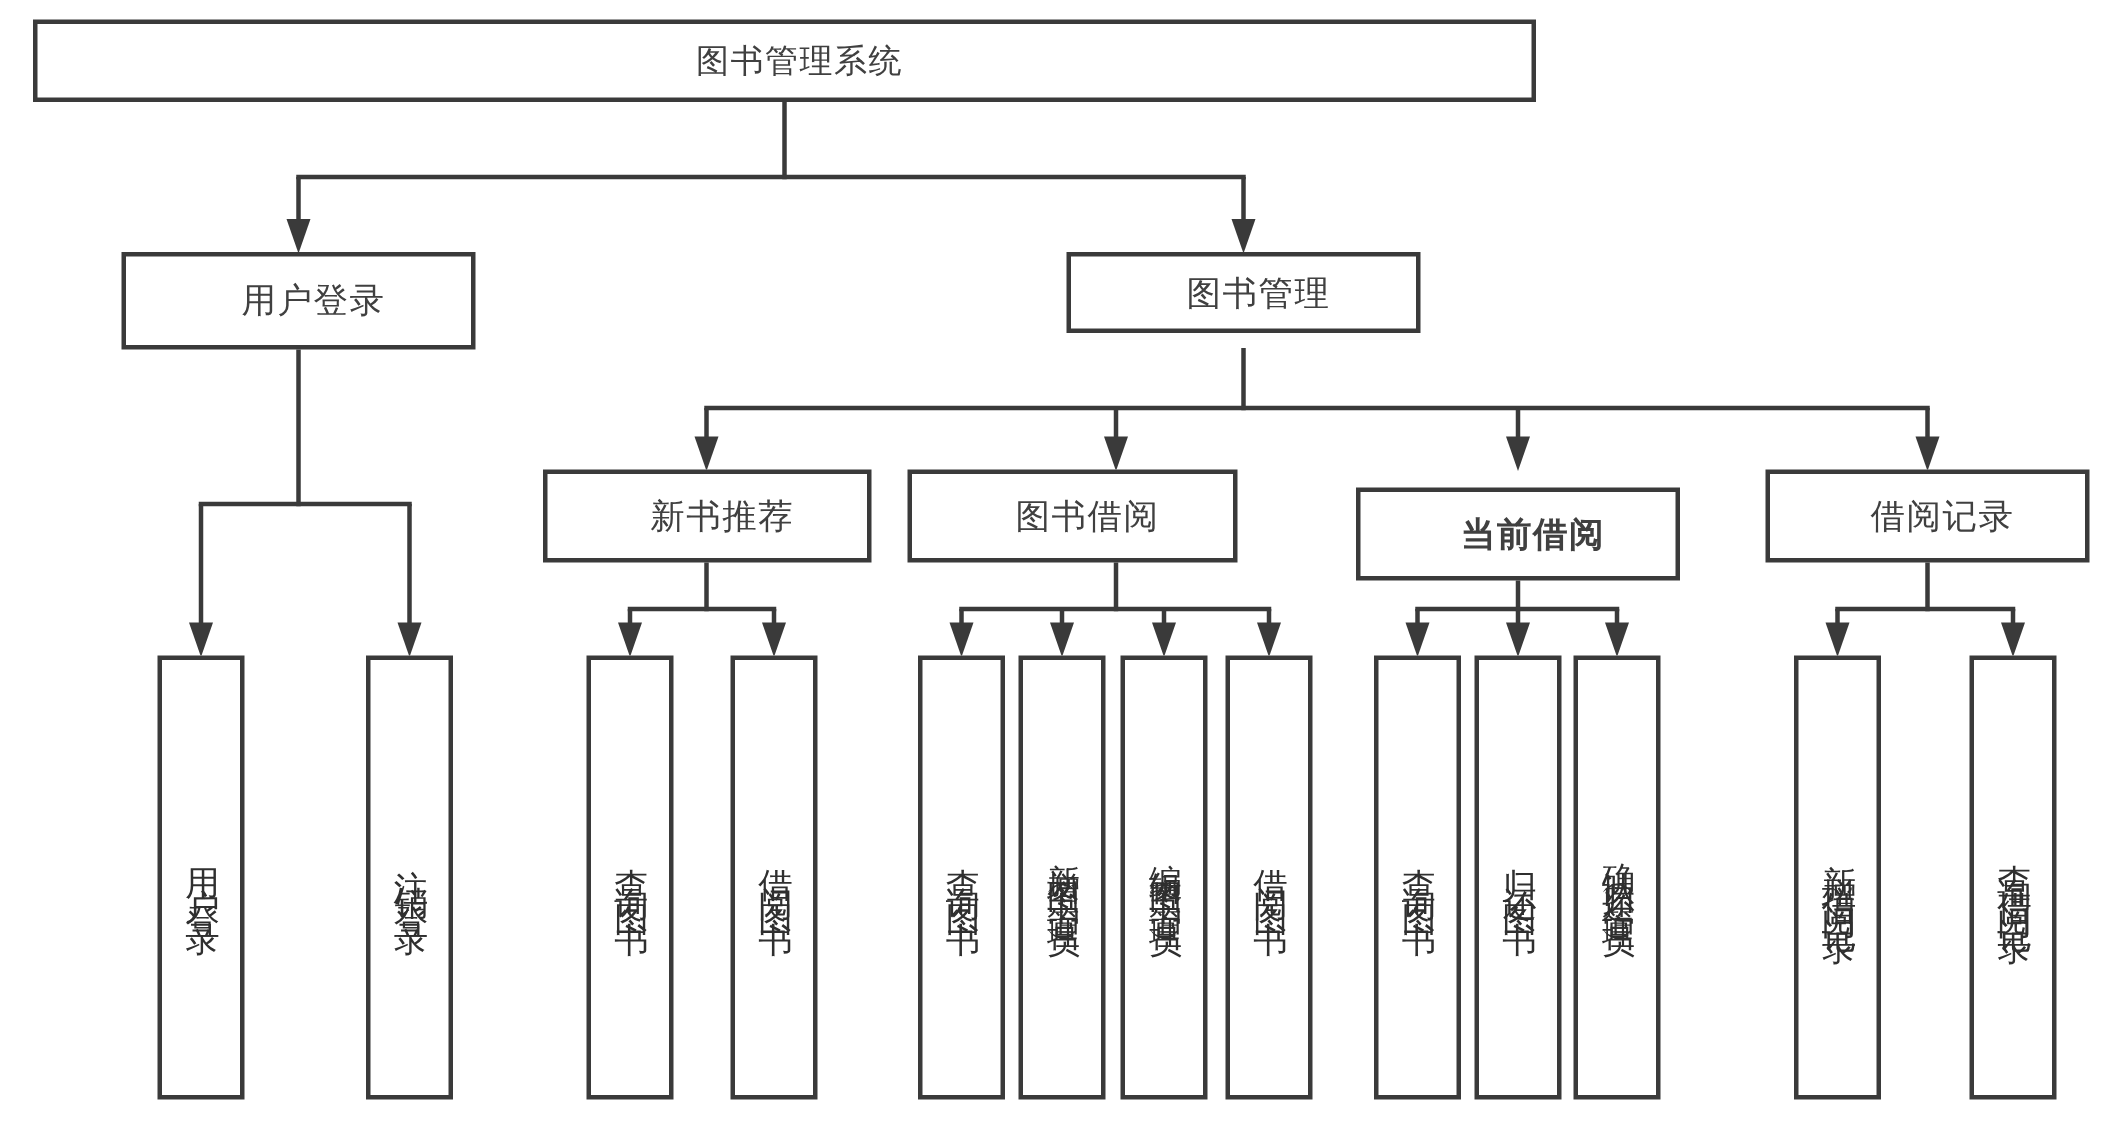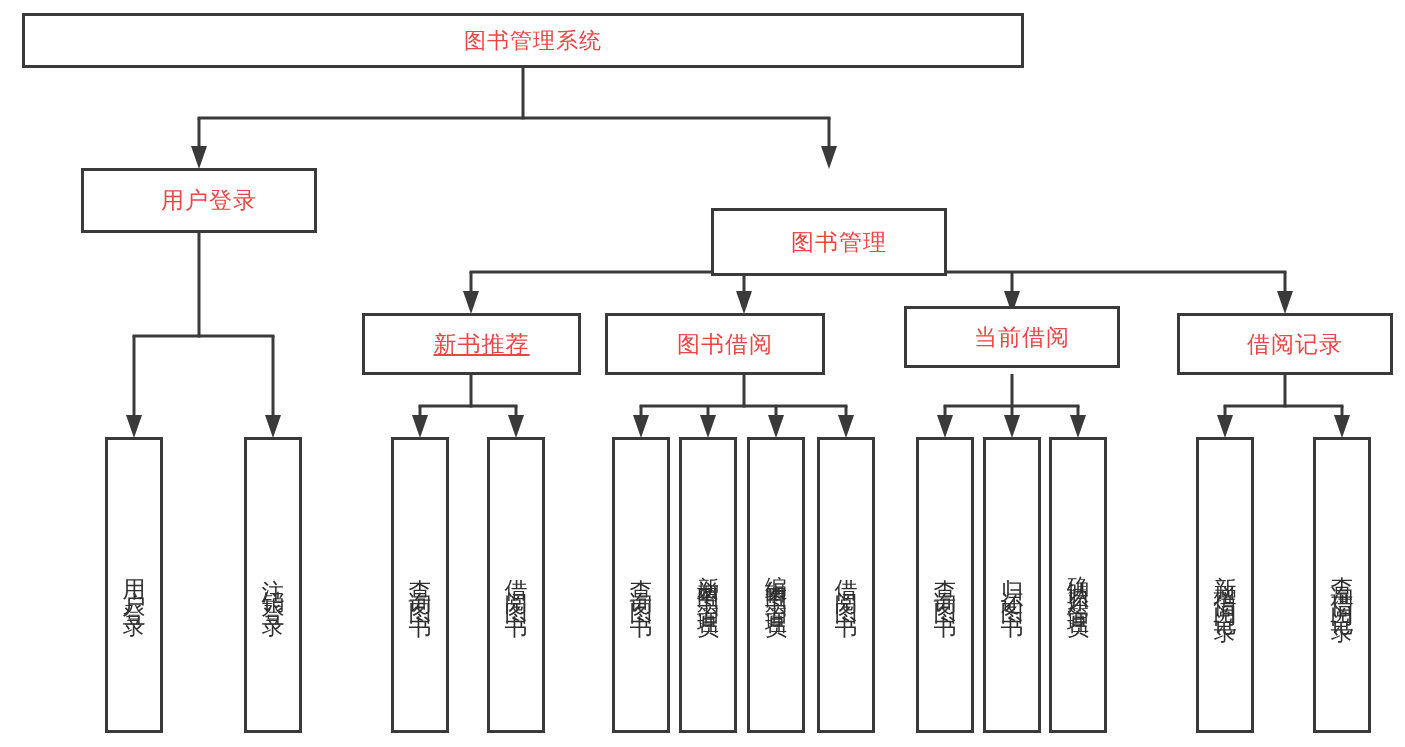--- a/index.html
+++ b/index.html
@@ -10,31 +10,31 @@
     font-family:"DejaVu Sans","Liberation Sans",sans-serif;
     overflow:hidden;
   }
   #connectors{position:absolute;left:0;top:0;z-index:1;}
   .hnode{
     position:absolute;
     box-sizing:border-box;
     background:#ffffff;
     border:3px solid #3a3a3a;
     display:flex;align-items:center;justify-content:center;
-    font-size:23px;color:#ef4444;
+    font-size:23px;color:#404040;
     letter-spacing:1px;
     z-index:2;
     padding-left:20px;
   }
   .node-root{left:22px;top:13px;width:1002px;height:55px;font-size:22px;}
   .node-user-login{left:81px;top:168px;width:236px;height:65px;}
-  .node-book-management{left:711px;top:168px;width:236px;height:68px;margin-top:40px;}
-  .node-new-books{left:362px;top:313px;width:219px;height:62px;text-decoration:underline;}
+  .node-book-management{left:711px;top:168px;width:236px;height:54px;}
+  .node-new-books{left:362px;top:313px;width:219px;height:62px;}
   .node-book-borrow{left:605px;top:313px;width:220px;height:62px;}
-  .node-current-borrow{left:904px;top:306px;width:216px;height:62px;}
+  .node-current-borrow{left:904px;top:325px;width:216px;height:62px;font-weight:bold;}
   .node-borrow-records{left:1177px;top:313px;width:216px;height:62px;}
   .leaf{
     position:absolute;top:437px;width:58px;height:296px;
     box-sizing:border-box;
     background:#ffffff;border:3px solid #3a3a3a;
     display:flex;align-items:center;justify-content:center;
     z-index:2;
   }
   .leaf span{
     writing-mode:vertical-rl;

